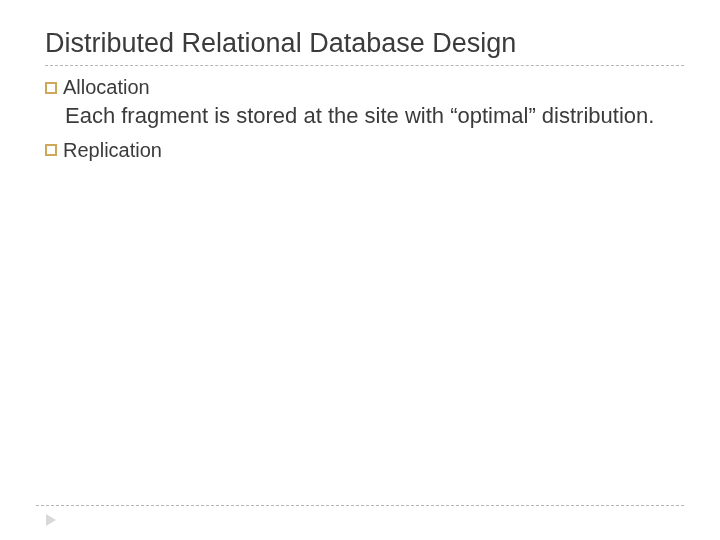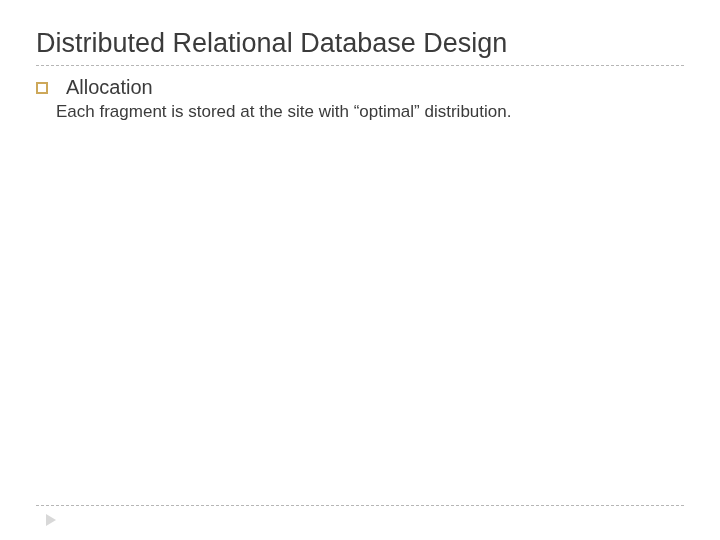--- a/index.html
+++ b/index.html
@@ -5,55 +5,55 @@
   * { margin: 0; padding: 0; box-sizing: border-box; }
   body {
     width: 720px;
     height: 540px;
     background: #ffffff;
     font-family: Arial, Helvetica, sans-serif;
     position: relative;
     overflow: hidden;
   }
   .slide {
-    padding: 28px 36px 0 36px;
+    padding: 28px 36px 0 45px;
   }
   .title {
     font-size: 27px;
     color: #3b3b3b;
     font-weight: 400;
     padding-bottom: 6px;
   }
   .title-rule {
     border: none;
     border-top: 1px dashed #b6b6b6;
     margin-bottom: 10px;
   }
   .item {
     margin-bottom: 8px;
   }
   .item-head {
     display: flex;
     align-items: center;
-    gap: 18px;
+    gap: 6px;
     margin-bottom: 2px;
   }
   .bullet {
     width: 12px;
     height: 12px;
     border: 2px solid #cda85a;
     display: inline-block;
     flex-shrink: 0;
   }
   .item-title {
     font-size: 20px;
     color: #3b3b3b;
   }
   .item-body {
-    font-size: 17px;
+    font-size: 22px;
     color: #3b3b3b;
     padding-left: 20px;
     line-height: 1.35;
   }
   .footer-rule {
     position: absolute;
     left: 36px;
     right: 36px;
     bottom: 34px;
     border: none;
@@ -79,17 +79,21 @@
 
   <div class="item">
     <div class="item-head">
       <span class="bullet"></span>
       <span class="item-title">Allocation</span>
     </div>
     <div class="item-body">Each fragment is stored at the site with “optimal” distribution.</div>
   </div>
 
   <div class="item">
+    <div class="item-head">
+      <span class="bullet"></span>
+      <span class="item-title">Replication</span>
+    </div>
   </div>
 </div>
 
 <hr class="footer-rule">
 <div class="footer-arrow"></div>
 
 </body></html>

